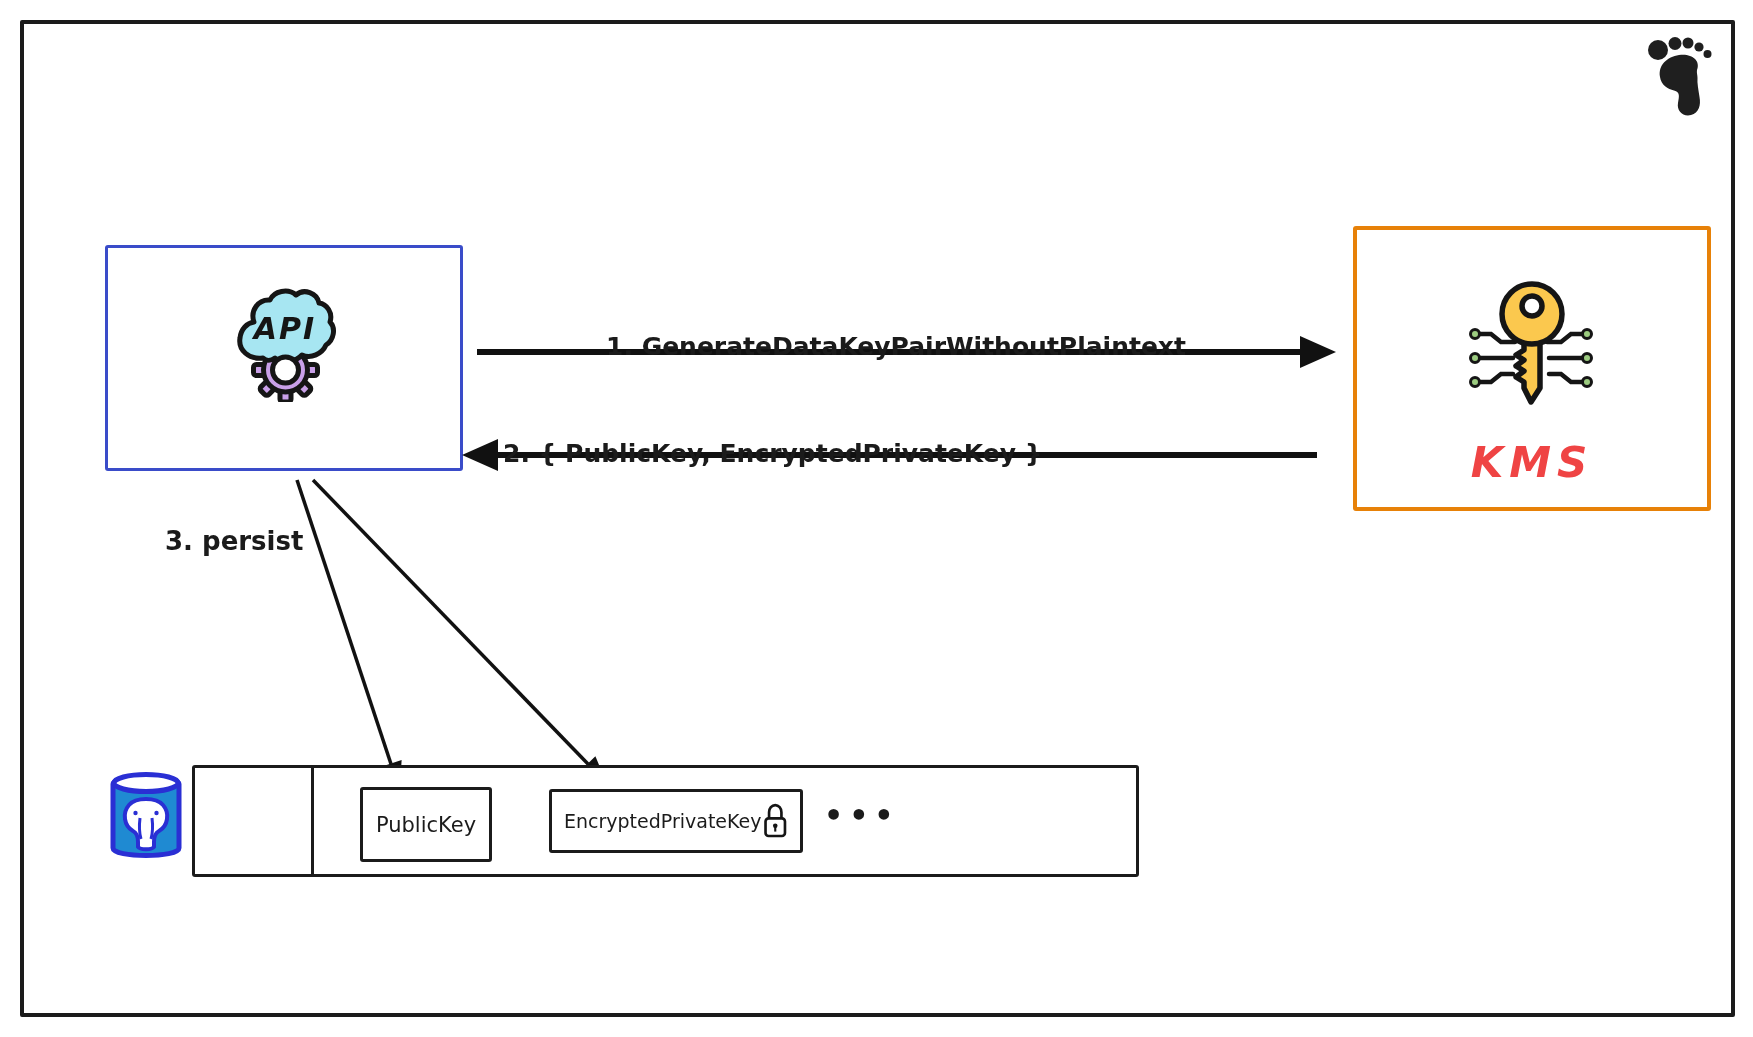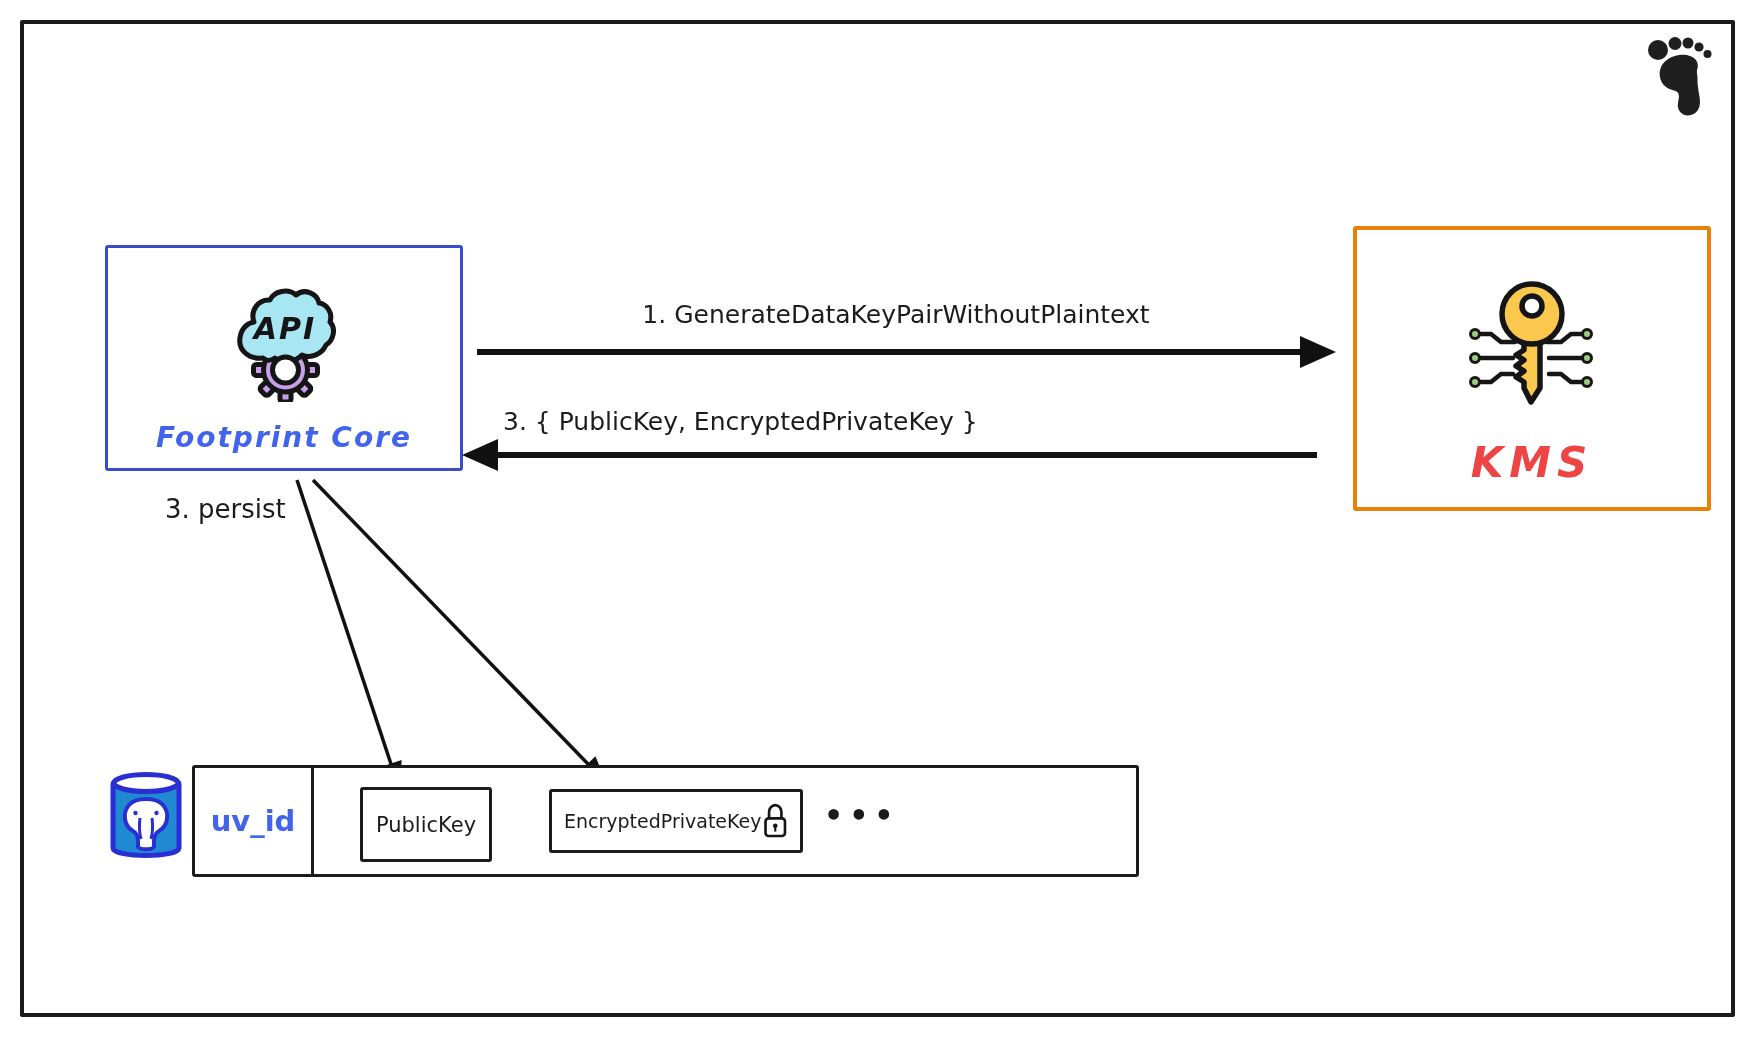--- a/index.html
+++ b/index.html
@@ -29,21 +29,21 @@
   #kms-box{
     left:1353px;top:226px;width:350px;height:277px;
     border:4px solid #e78108;
   }
   #kms-label{
     position:absolute;left:0;bottom:20px;width:100%;text-align:center;
     color:#ef4444;font-size:42px;font-weight:700;letter-spacing:6px;
   }
   #key-icon{position:absolute;left:108px;top:48px;}
   
-  .flow-label{font-size:25px;font-weight:400;white-space:nowrap;}
+  .flow-label{font-size:25px;font-weight:700;white-space:nowrap;margin-top:32px;}
   #arrow1-label{left:576px;top:300px;width:640px;text-align:center;}
   #arrow2-label{left:503px;top:407px;}
   #persist-label{left:165px;top:494px;font-size:26px;}
   
   #record-box{
     left:192px;top:765px;width:941px;height:106px;
     border:3px solid #1b1b1b;border-radius:3px;background:#fff;
   }
   #record-divider{
     position:absolute;left:116px;top:-1px;width:3px;height:calc(100% + 2px);background:#1b1b1b;
@@ -112,21 +112,20 @@
       </g>
 
       <path stroke="#151515" stroke-width="5" stroke-linejoin="round" d="M 30,74 C 16,76 5,66 7,54 C 8,45 14,39 21,38 C 17,27 25,15 37,16
            C 41,7 55,4 63,11 C 71,4 84,9 86,19 C 94,20 100,29 97,38
            C 103,44 101,56 93,61 C 89,70 78,75 69,71 C 63,78 48,80 42,74
            C 38,77 33,77 30,74 Z" fill="#a7e6f2"></path>
 
       <circle cx="52.5" cy="86" r="13" fill="#ffffff" stroke="#151515" stroke-width="5"></circle>
       <text x="52" y="55" text-anchor="middle" font-size="30" font-weight="bold" letter-spacing="2" fill="#151515">API</text>
     </svg>
-    <div id="fp-core-label">Footprint Core</div>
   </div>
 
   <div id="kms-box" class="abs node">
     <svg id="key-icon" width="132" height="132" viewBox="0 0 132 132">
       <g stroke="#151515" stroke-width="4.5" fill="none" stroke-linecap="round">
         <path d="M 14,56 L 26,56 L 36,64 L 50,64"></path>
         <path d="M 14,80 L 48,80"></path>
         <path d="M 14,104 L 26,104 L 36,96 L 48,96"></path>
         <path d="M 118,56 L 106,56 L 96,64 L 82,64"></path>
         <path d="M 118,80 L 84,80"></path>
@@ -160,37 +159,36 @@
       <line x1="297" y1="480" x2="391" y2="764" stroke-width="3.5"></line>
       <polygon points="400,790 380.7,766.9 401.6,760" stroke="none"></polygon>
     </g>
     <g stroke="#111111" fill="#111111">
       <line x1="313" y1="480" x2="588" y2="764" stroke-width="3.5"></line>
       <polygon points="607,784 579.6,771.5 595.4,756.3" stroke="none"></polygon>
     </g>
   </svg>
 
   <div id="arrow1-label" class="abs flow-label">1. GenerateDataKeyPairWithoutPlaintext</div>
-  <div id="arrow2-label" class="abs flow-label">3. { PublicKey, EncryptedPrivateKey }</div>
+  <div id="arrow2-label" class="abs flow-label">2. { PublicKey, EncryptedPrivateKey }</div>
   <div id="persist-label" class="abs flow-label">3. persist</div>
 
   <svg id="pg-icon" class="abs" width="88" height="100" viewBox="0 0 88 100">
     <path stroke="#2a2fd4" stroke-width="5" stroke-linejoin="round" d="M 11,16 C 11,7 77,7 77,16 L 77,80 C 77,90 11,90 11,80 Z" fill="#1f8ad2"></path>
     <ellipse cx="44" cy="15" rx="32" ry="8.5" fill="#ffffff" stroke="#2a2fd4" stroke-width="5"></ellipse>
     <path fill="#ffffff" stroke="#2a2fd4" stroke-width="4" stroke-linejoin="round" d="M 27,37 C 20,45 22,58 31,63 C 35,65 36,68 36,74 L 36,79 C 38,82 50,82 52,79 L 52,74
          C 52,68 53,65 57,63 C 66,58 68,45 61,37 C 54,29 34,29 27,37 Z"></path>
     <path fill="none" stroke="#2a2fd4" stroke-width="3" d="M 38,50 C 37,58 37,64 39,71"></path>
     <path fill="none" stroke="#2a2fd4" stroke-width="3" d="M 50,50 C 51,58 51,64 49,71"></path>
     <circle cx="33.5" cy="45" r="2.2" fill="#2a2fd4"></circle>
     <circle cx="54.5" cy="45" r="2.2" fill="#2a2fd4"></circle>
   </svg>
 
   <div id="record-box" class="abs">
     <div id="record-divider"></div>
-    <div id="uv-id-cell">uv_id</div>
   </div>
 
   <div id="encpk-box" class="abs field-box">
     <span>EncryptedPrivateKey</span>
     <svg width="28" height="40" viewBox="0 0 30 42">
       <path d="M 8,19 L 8,11 A 7,8 0 0 1 22,11 L 22,19" fill="none" stroke="#151515" stroke-width="3"></path>
       <rect x="4" y="18" width="22" height="20" rx="3.5" fill="#ffffff" stroke="#151515" stroke-width="3"></rect>
       <circle cx="15" cy="26.5" r="2.6" fill="#151515"></circle>
       <line x1="15" y1="28" x2="15" y2="33" stroke="#151515" stroke-width="2.4"></line>
     </svg>

